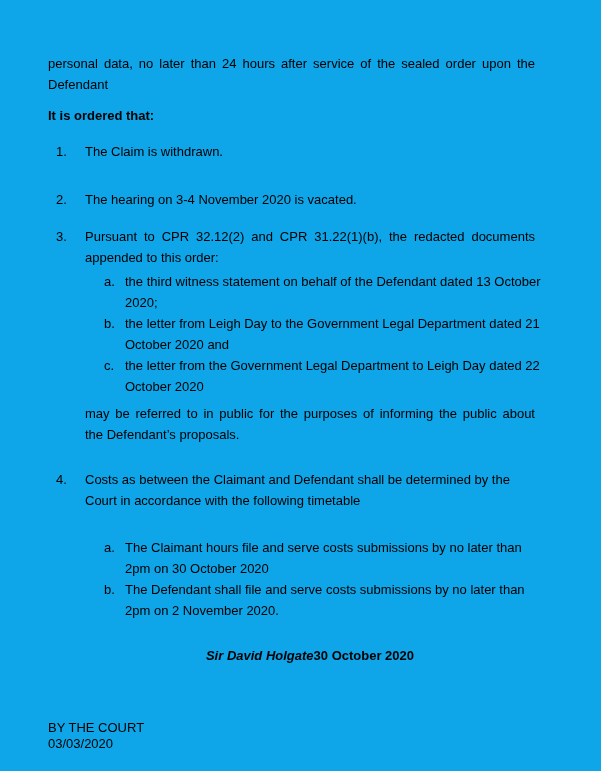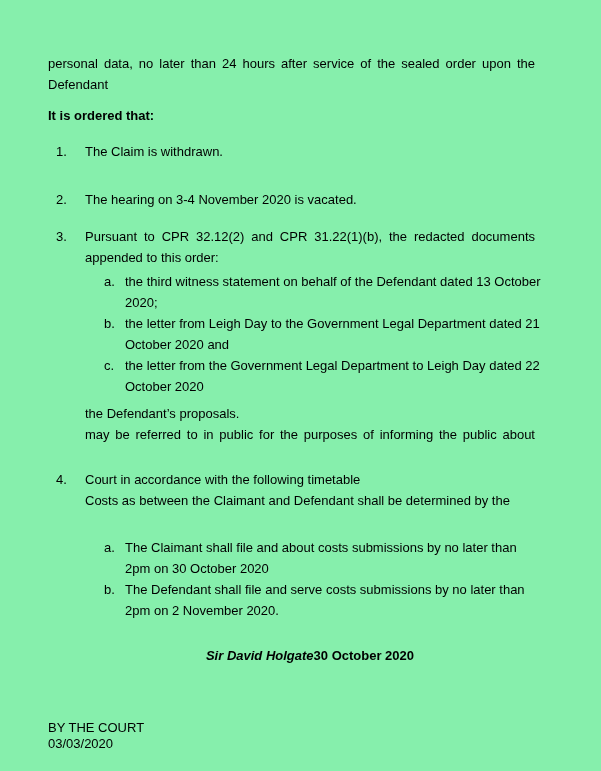--- a/index.html
+++ b/index.html
@@ -1,21 +1,21 @@
 <!DOCTYPE html>
 <html><head>
 <meta charset="utf-8">
 <style>
   html, body { margin: 0; padding: 0; background: #ffffff; }
   .page {
     position: relative;
     width: 601px;
     height: 771px;
     box-sizing: border-box;
-    background: #86efac;
+    background: #0ea5e9;
     color: #000000;
     font-family: "Liberation Sans", sans-serif;
     font-size: 13px;
     line-height: 21px;
     padding: 53px 0 0 48px;
     overflow: hidden;
   }
   .content { width: 487px; }
   .line { white-space: nowrap; }
   
@@ -92,34 +92,34 @@
         <div class="line">October 2020 and</div>
       </div>
       <div class="sub-item">
         <span class="marker">c.</span>
         <div class="line">the letter from the Government Legal Department to Leigh Day dated 22</div>
         <div class="line">October 2020</div>
       </div>
     </div>
 
     <div class="continuation">
+      <div class="line stretch">may be referred to in public for the purposes of informing the public about</div>
       <div class="line">the Defendant’s proposals.</div>
-      <div class="line stretch">may be referred to in public for the purposes of informing the public about</div>
     </div>
 
     <div class="item item-4">
       <span class="marker">4.</span>
+      <div class="line">Costs as between the Claimant and Defendant shall be determined by the</div>
       <div class="line">Court in accordance with the following timetable</div>
-      <div class="line">Costs as between the Claimant and Defendant shall be determined by the</div>
     </div>
 
     <div class="sublist-4">
       <div class="sub-item">
         <span class="marker">a.</span>
-        <div class="line">The Claimant shall file and about costs submissions by no later than</div>
+        <div class="line">The Claimant hours file and serve costs submissions by no later than</div>
         <div class="line">2pm on 30 October 2020</div>
       </div>
       <div class="sub-item">
         <span class="marker">b.</span>
         <div class="line">The Defendant shall file and serve costs submissions by no later than</div>
         <div class="line">2pm on 2 November 2020.</div>
       </div>
     </div>
 
     <div class="signature-row">

